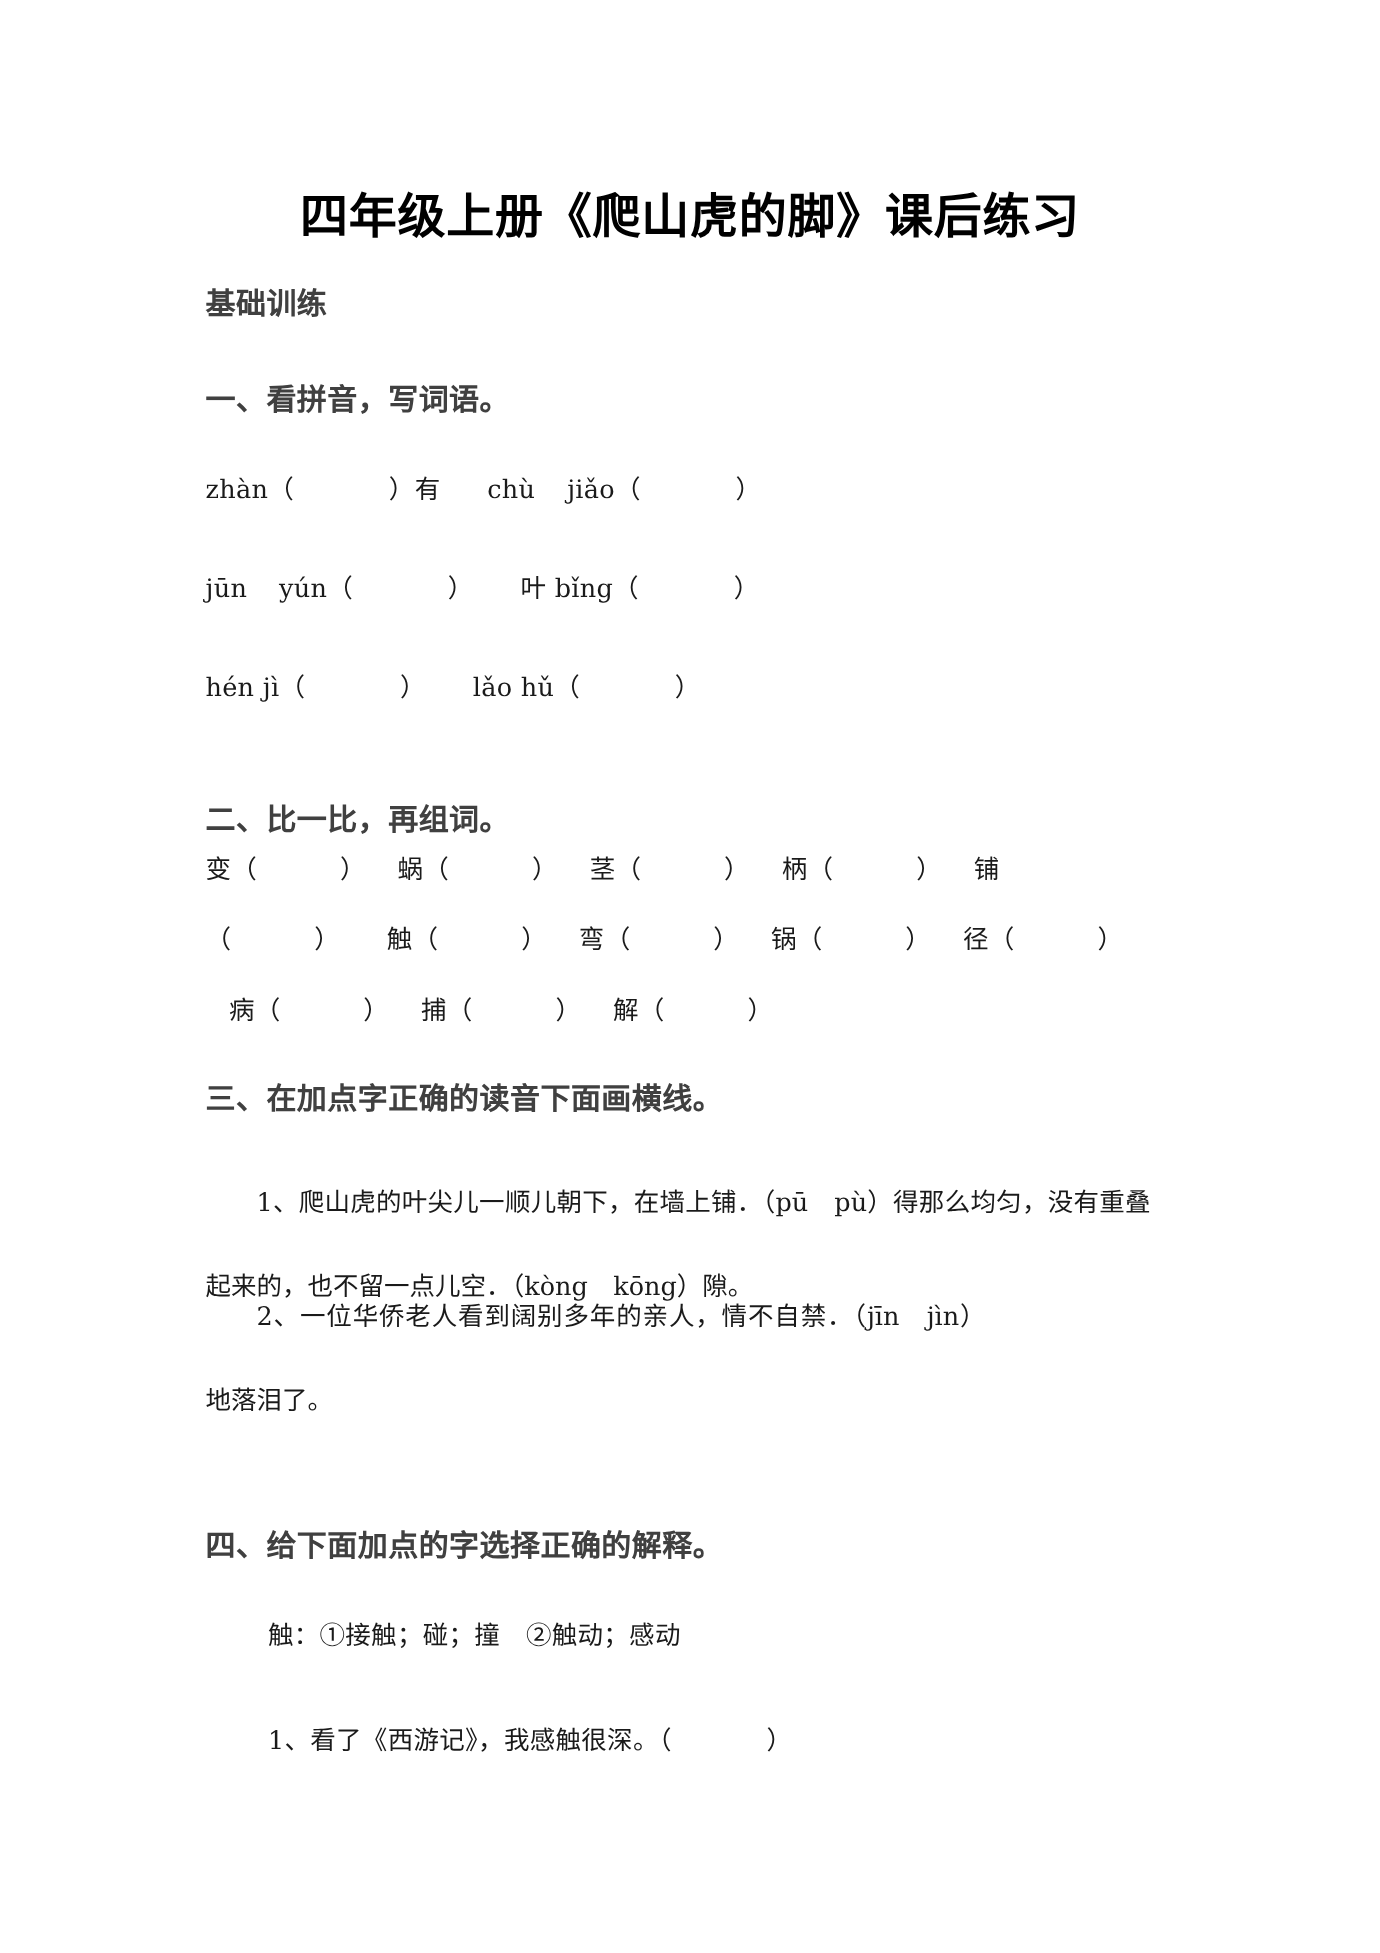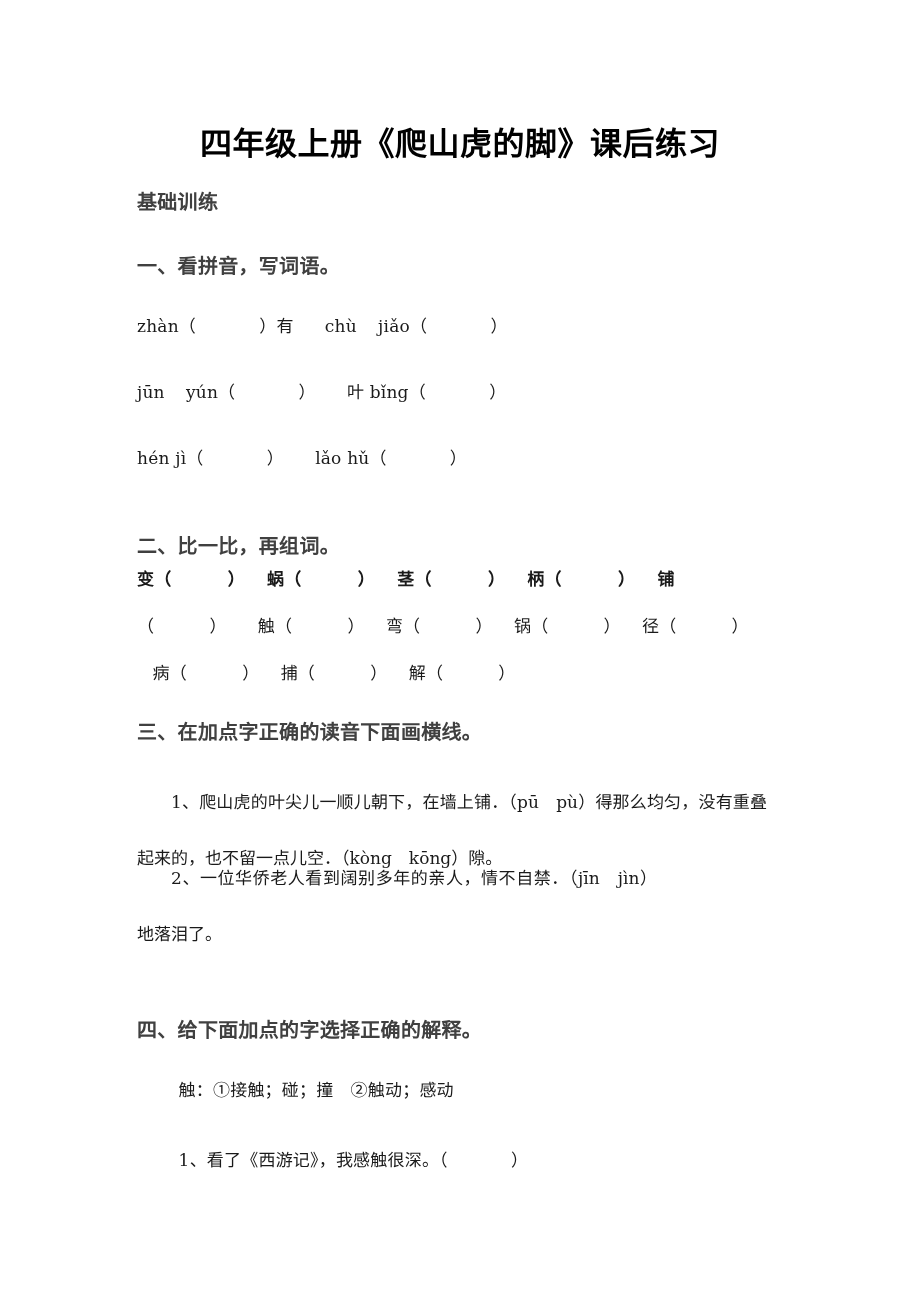--- a/index.html
+++ b/index.html
@@ -138,21 +138,21 @@
       <span class="blank-w"></span>
       <span>）</span>
       <span class="gap-m"></span>
       <span>lǎo hǔ（</span>
       <span class="blank-w"></span>
       <span>）</span>
     </div>
 
     <div class="block heading" style="top:530px;">二、比一比，再组词。</div>
 
-    <div class="block serif" style="top:565px;font-weight:bold;">
+    <div class="block serif" style="top:565px;">
       <span>变（</span>
       <span class="blank"></span>
       <span>）</span>
       <span class="gap-s"></span>
       <span>蜗（</span>
       <span class="blank"></span>
       <span>）</span>
       <span class="gap-s"></span>
       <span>茎（</span>
       <span class="blank"></span>

